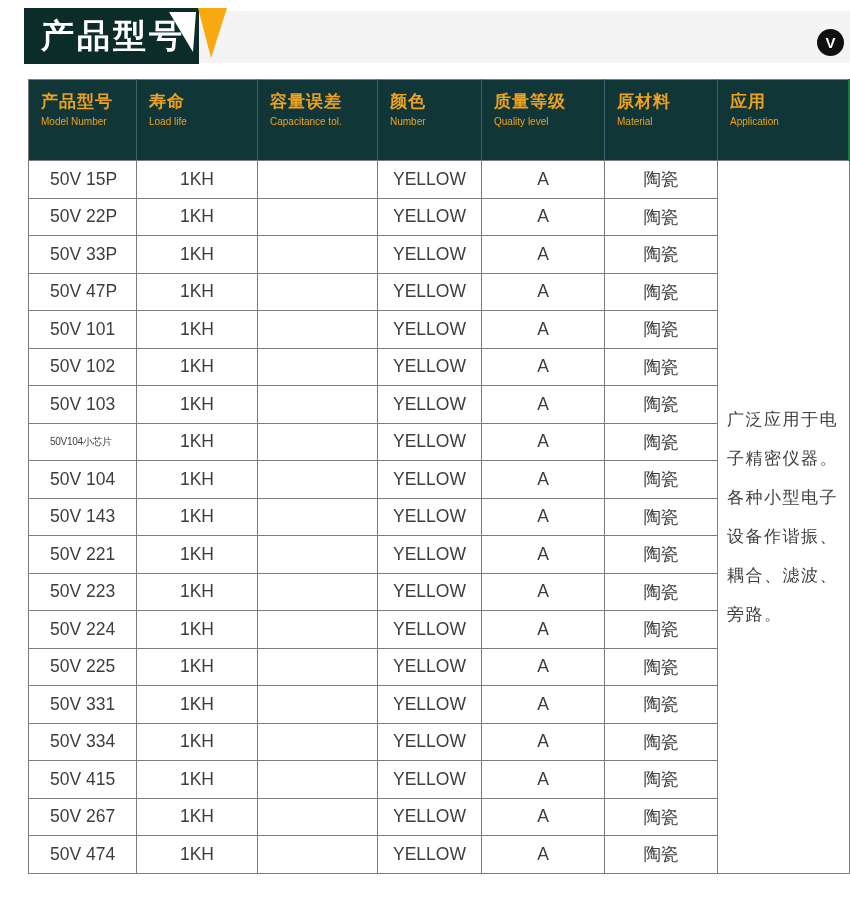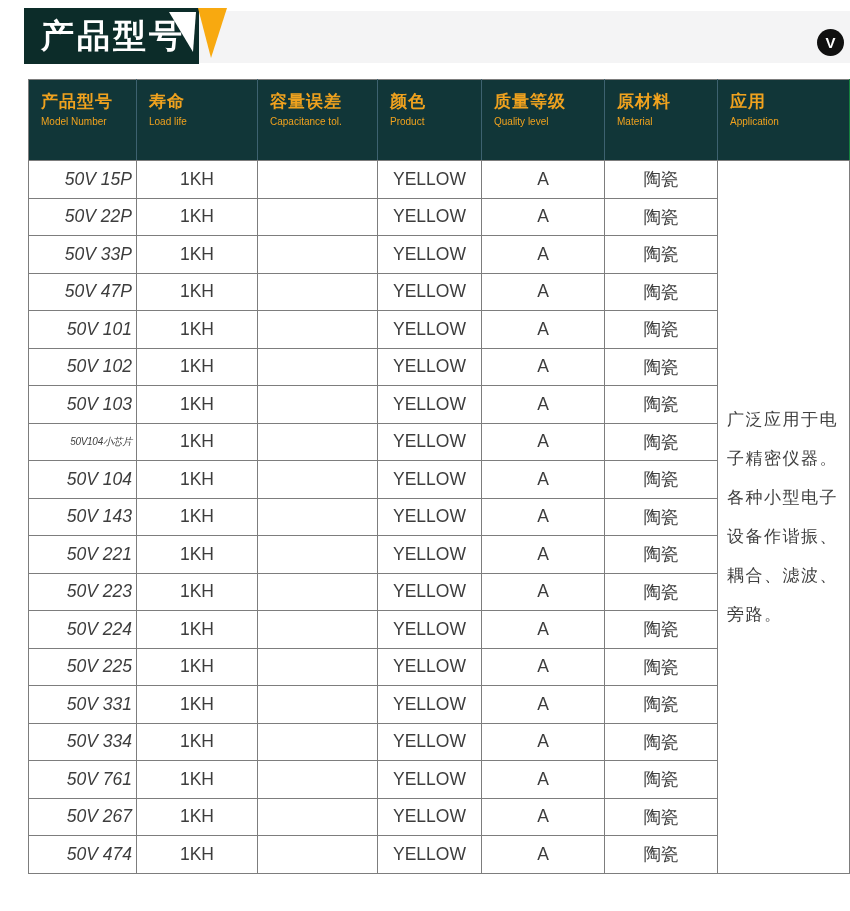--- a/index.html
+++ b/index.html
@@ -47,35 +47,35 @@
   table.spec thead th {
     background: #113638;
     color: #f0a21e;
     text-align: left; vertical-align: top;
     height: 81px;
     padding: 10px 12px 6px 12px;
     border-right: 1px solid #3d6270;
     border-bottom: 1px solid #7d7d7d;
     font-weight: normal;
   }
-  table.spec thead th:last-child { border-right: 1px solid #15803d; }
+  table.spec thead th:last-child { border-right: 3px solid #15803d; }
   .hdr-cn { display: block; font-size: 17px; font-weight: bold; letter-spacing: 1px; line-height: 1.45; }
   .hdr-en { display: block; font-size: 10px; max-width: 82px; line-height: 1.45; }
 
   table.spec td {
     border: 1px solid #7d7d7d;
     height: 37.5px;
     font-size: 17.5px;
     color: #3d3d3d;
     text-align: center;
     vertical-align: middle;
     padding: 0 4px;
     white-space: nowrap; overflow: hidden;
   }
-  table.spec td.col-model { text-align: right; padding-left: 11px; font-style: italic; }
+  table.spec td.col-model { text-align: left; padding-left: 21px; }
   table.spec td.col-model.small-text { font-size: 10px; letter-spacing: -0.3px; }
   table.spec td.application-cell {
     text-align: left; vertical-align: middle;
     white-space: normal; word-break: break-all;
     font-size: 17px; line-height: 39px; letter-spacing: 1.5px;
     padding: 0 4px 0 9px;
     color: #3f3f3f;
     margin-top: 47px;
   }
 </style>
@@ -114,21 +114,21 @@
         <th>
           <span class="hdr-cn">寿命</span>
           <span class="hdr-en">Load life</span>
         </th>
         <th>
           <span class="hdr-cn">容量误差</span>
           <span class="hdr-en">Capacitance tol.</span>
         </th>
         <th>
           <span class="hdr-cn">颜色</span>
-          <span class="hdr-en">Product</span>
+          <span class="hdr-en">Number</span>
         </th>
         <th>
           <span class="hdr-cn">质量等级</span>
           <span class="hdr-en">Quality level</span>
         </th>
         <th>
           <span class="hdr-cn">原材料</span>
           <span class="hdr-en">Material</span>
         </th>
         <th>
@@ -261,21 +261,21 @@
         </tr>
         <tr>
           <td class="col-model">50V 334</td>
           <td>1KH</td>
           <td></td>
           <td>YELLOW</td>
           <td>A</td>
           <td>陶瓷</td>
         </tr>
         <tr>
-          <td class="col-model">50V 761</td>
+          <td class="col-model">50V 415</td>
           <td>1KH</td>
           <td></td>
           <td>YELLOW</td>
           <td>A</td>
           <td>陶瓷</td>
         </tr>
         <tr>
           <td class="col-model">50V 267</td>
           <td>1KH</td>
           <td></td>

